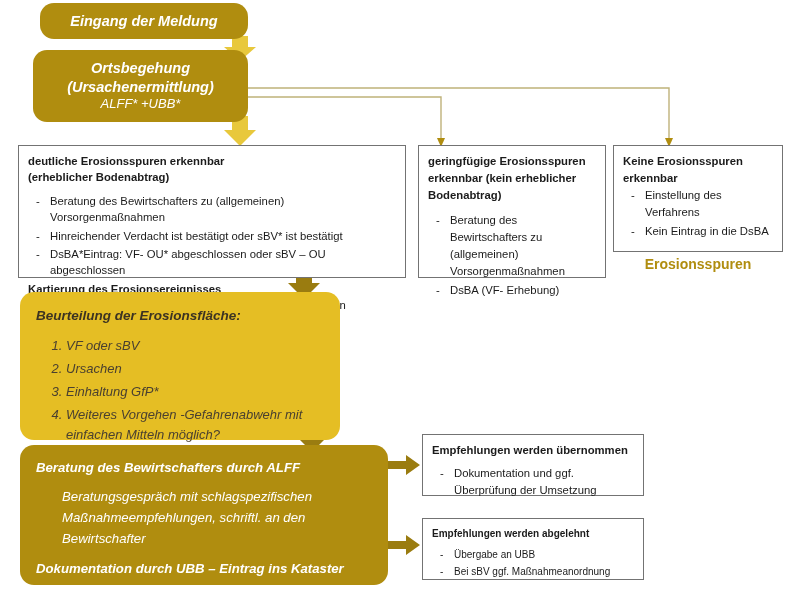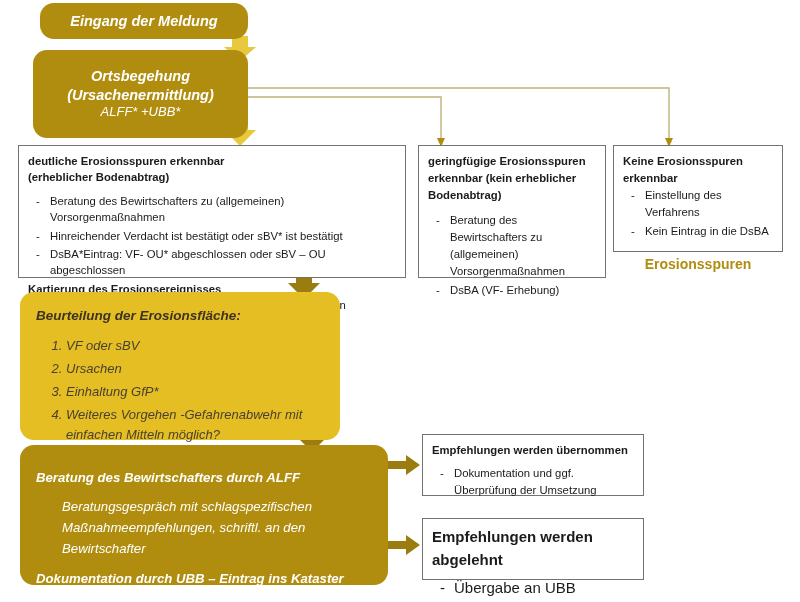--- a/index.html
+++ b/index.html
@@ -116,21 +116,21 @@
 
     <polygon points="388,461 406,461 406,455 420,465 406,475 406,469 388,469" fill="#9A7C10"></polygon>
 
     <polygon points="388,541 406,541 406,535 420,545 406,555 406,549 388,549" fill="#9A7C10"></polygon>
   </svg>
 
   <div class="node gold center" style="left:40px; top:3px; width:208px; height:36px; font-size:14.5px;">
     <span>Eingang der Meldung</span>
   </div>
 
-  <div class="node gold center" style="left:33px; top:50px; width:215px; height:88px; font-size:14.5px; line-height:1.28;">
+  <div class="node gold center" style="left:33px; top:50px; width:215px; height:72px; font-size:14.5px; line-height:1.28;">
     <div>
       <span class="line">Ortsbegehung</span>
       <span class="line">(Ursachenermittlung)</span>
       <span class="line sub" style="font-size:13px;">ALFF* +UBB*</span>
     </div>
   </div>
 
   <div class="node white" style="left:18px; top:145px; width:388px; height:133px; padding:7px 9px; font-size:11.3px; line-height:1.45;">
     <div class="hd">deutliche Erosionsspuren erkennbar</div>
     <div class="hd">(erheblicher Bodenabtrag)</div>
@@ -163,34 +163,34 @@
   <div class="node yellow" style="left:20px; top:292px; width:320px; height:148px; padding:14px 16px; font-size:13px; line-height:1.55;">
     <div class="hd" style="font-size:13.5px;">Beurteilung der Erosionsfläche:</div>
     <ol class="num" style="margin-top:9px;">
       <li>VF oder sBV</li>
       <li>Ursachen</li>
       <li>Einhaltung GfP*</li>
       <li>Weiteres Vorgehen -Gefahrenabwehr mit einfachen Mitteln möglich?</li>
     </ol>
   </div>
 
-  <div class="node gold" style="left:20px; top:445px; width:368px; height:140px; padding:22px 16px; font-size:13.2px; line-height:1.6;">
+  <div class="node gold" style="left:20px; top:445px; width:368px; height:140px; padding:12px 16px; font-size:13.2px; line-height:1.6;">
     <div>Beratung des Bewirtschafters durch ALFF</div>
     <div class="sub" style="margin:8px 0 8px 26px;">Beratungsgespräch mit schlagspezifischen Maßnahmeempfehlungen, schriftl. an den Bewirtschafter</div>
     <div>Dokumentation durch UBB – Eintrag ins Kataster DsBA</div>
   </div>
 
   <div class="node white" style="left:422px; top:434px; width:222px; height:62px; padding:7px 9px; font-size:11.3px; line-height:1.5;">
     <div class="hd">Empfehlungen werden übernommen</div>
     <ul class="dash" style="margin-top:6px;">
       <li>Dokumentation und ggf. Überprüfung der Umsetzung</li>
     </ul>
   </div>
 
-  <div class="node white" style="left:422px; top:518px; width:222px; height:62px; padding:7px 9px; font-size:15px; line-height:1.5;">
+  <div class="node white" style="left:422px; top:518px; width:222px; height:62px; padding:7px 9px; font-size:10px; line-height:1.5;">
     <div class="hd">Empfehlungen werden abgelehnt</div>
     <ul class="dash" style="margin-top:6px;">
       <li>Übergabe an UBB</li>
       <li>Bei sBV ggf. Maßnahmeanordnung</li>
     </ul>
   </div>
 
 </div>
 
 </body></html>

